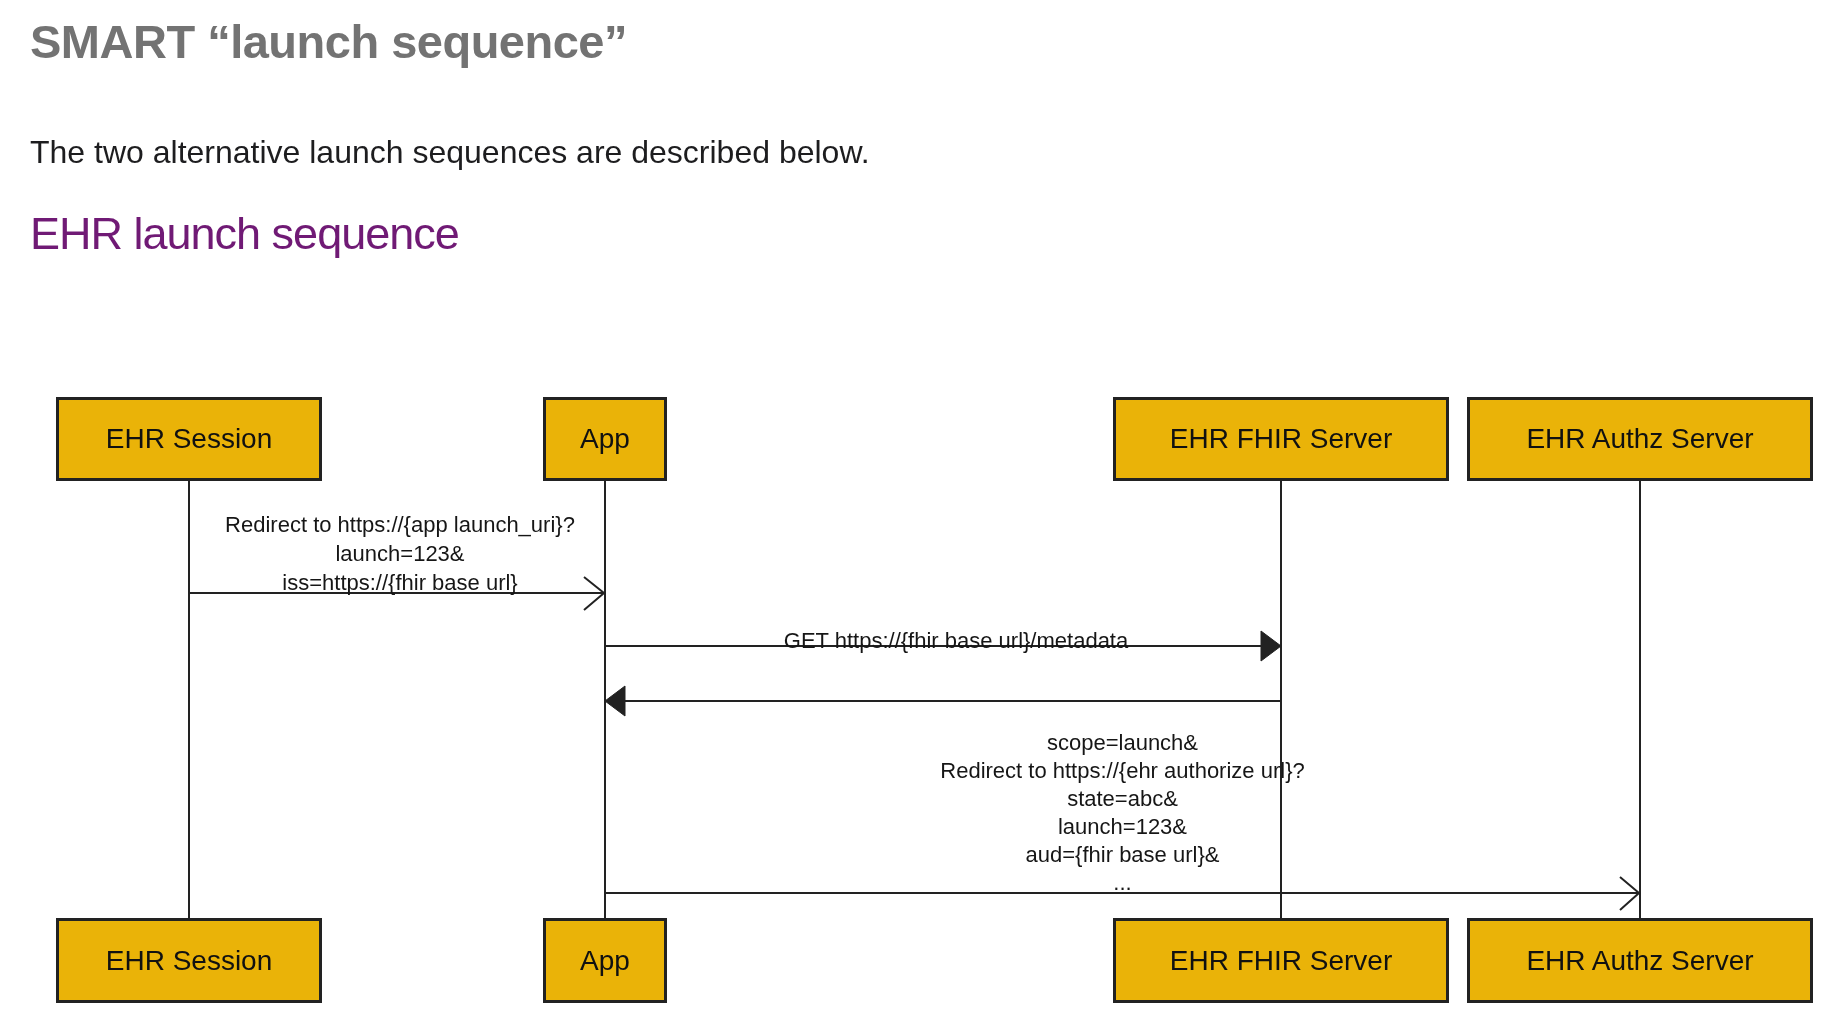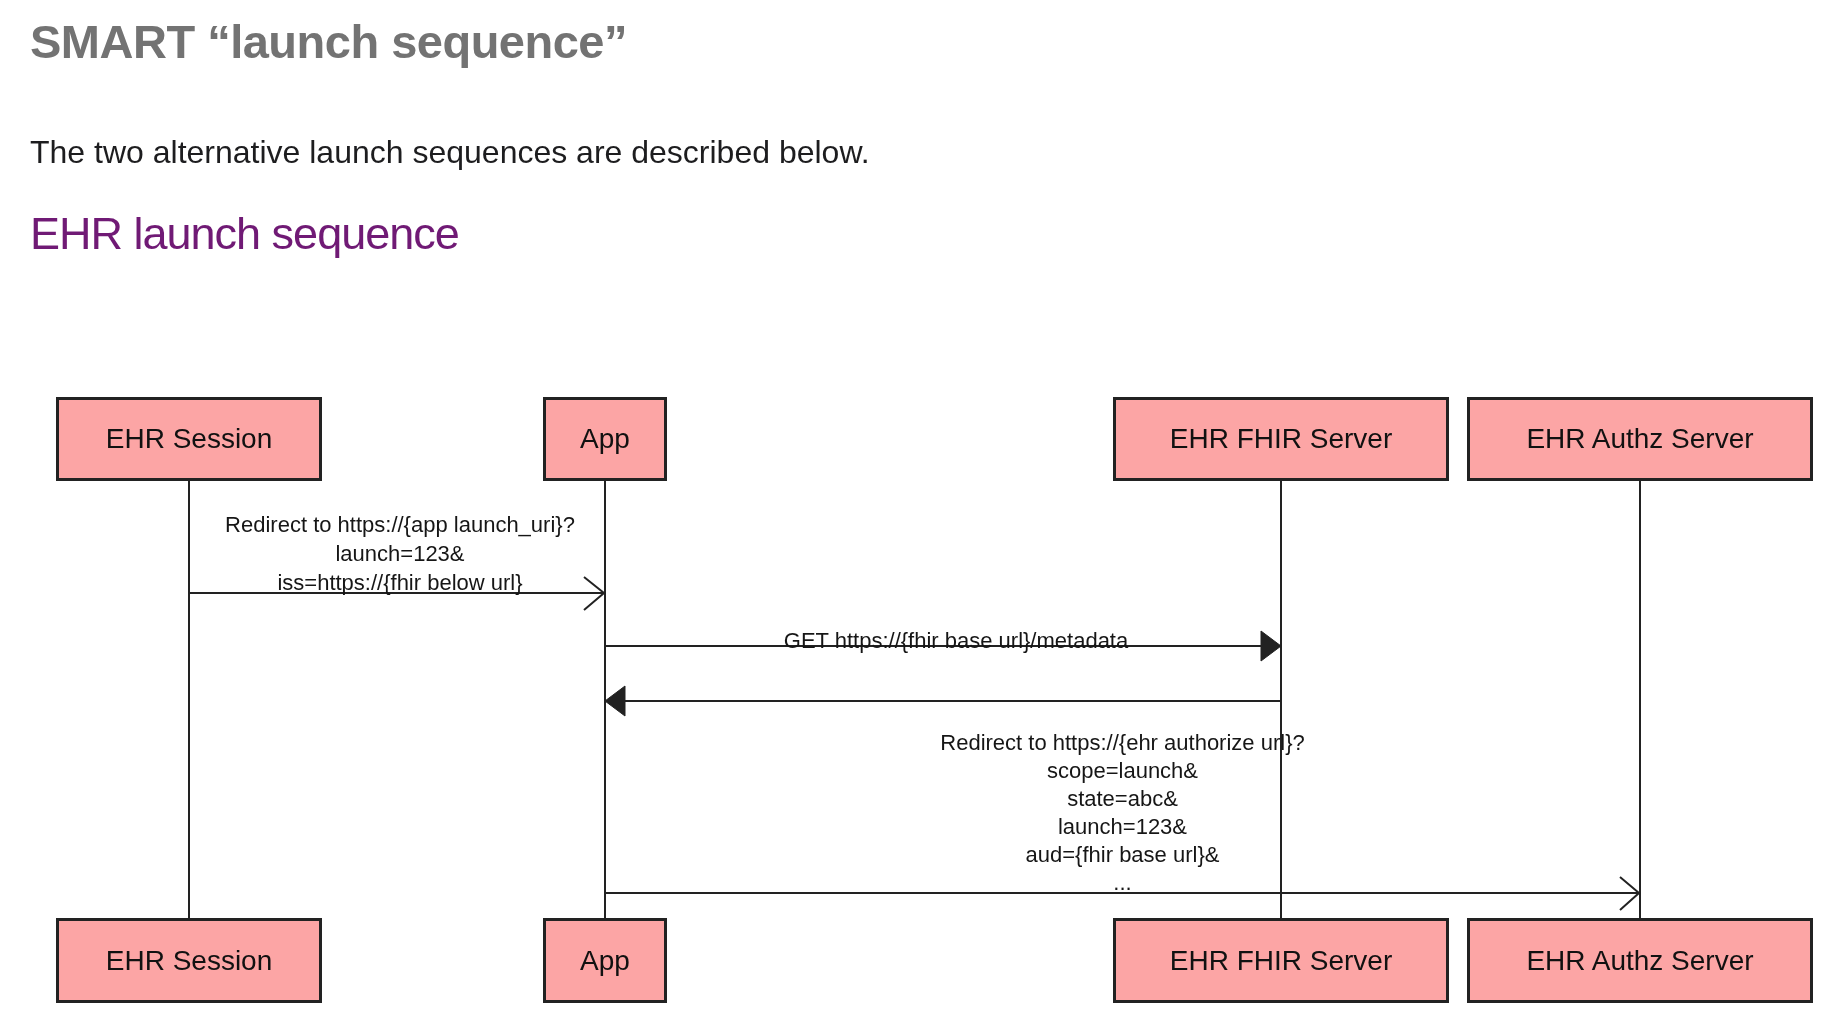--- a/index.html
+++ b/index.html
@@ -45,21 +45,21 @@
   }
   .lines-layer {
     position: absolute;
     left: 0; top: 0;
     pointer-events: none;
   }
   .actor-box {
     position: absolute;
     box-sizing: border-box;
     border: 3px solid #222;
-    background: #fca5a5;
+    background: #eab308;
     display: flex;
     align-items: center;
     justify-content: center;
     font-size: 28px;
     color: #111;
     white-space: nowrap;
   }
   .msg-label {
     position: absolute;
     text-align: center;
@@ -140,31 +140,31 @@
     <div class="actor-box" style="left:1113px; top:918px; width:336px; height:85px;">
       <span>EHR FHIR Server</span>
     </div>
     <div class="actor-box" style="left:1467px; top:918px; width:346px; height:85px;">
       <span>EHR Authz Server</span>
     </div>
 
     <div class="msg-label" style="left:190px; top:504px; width:420px;">
       <span class="msg-line">Redirect to https://{app launch_uri}?</span>
       <span class="msg-line">launch=123&amp;</span>
-      <span class="msg-line">iss=https://{fhir below url}</span>
+      <span class="msg-line">iss=https://{fhir base url}</span>
     </div>
 
     <div class="msg-label" style="left:605px; top:620px; width:676px;padding-left:13px;">
       <span class="msg-line">GET https://{fhir base url}/metadata</span>
     </div>
 
 
     <div class="msg-label" style="left:605px; top:723px; width:1035px; line-height:28px;">
+      <span class="msg-line">scope=launch&amp;</span>
       <span class="msg-line">Redirect to https://{ehr authorize url}?</span>
-      <span class="msg-line">scope=launch&amp;</span>
       <span class="msg-line">state=abc&amp;</span>
       <span class="msg-line">launch=123&amp;</span>
       <span class="msg-line">aud={fhir base url}&amp;</span>
       <span class="msg-line">...</span>
     </div>
 
   </div>
 </div>
 
 </body></html>

